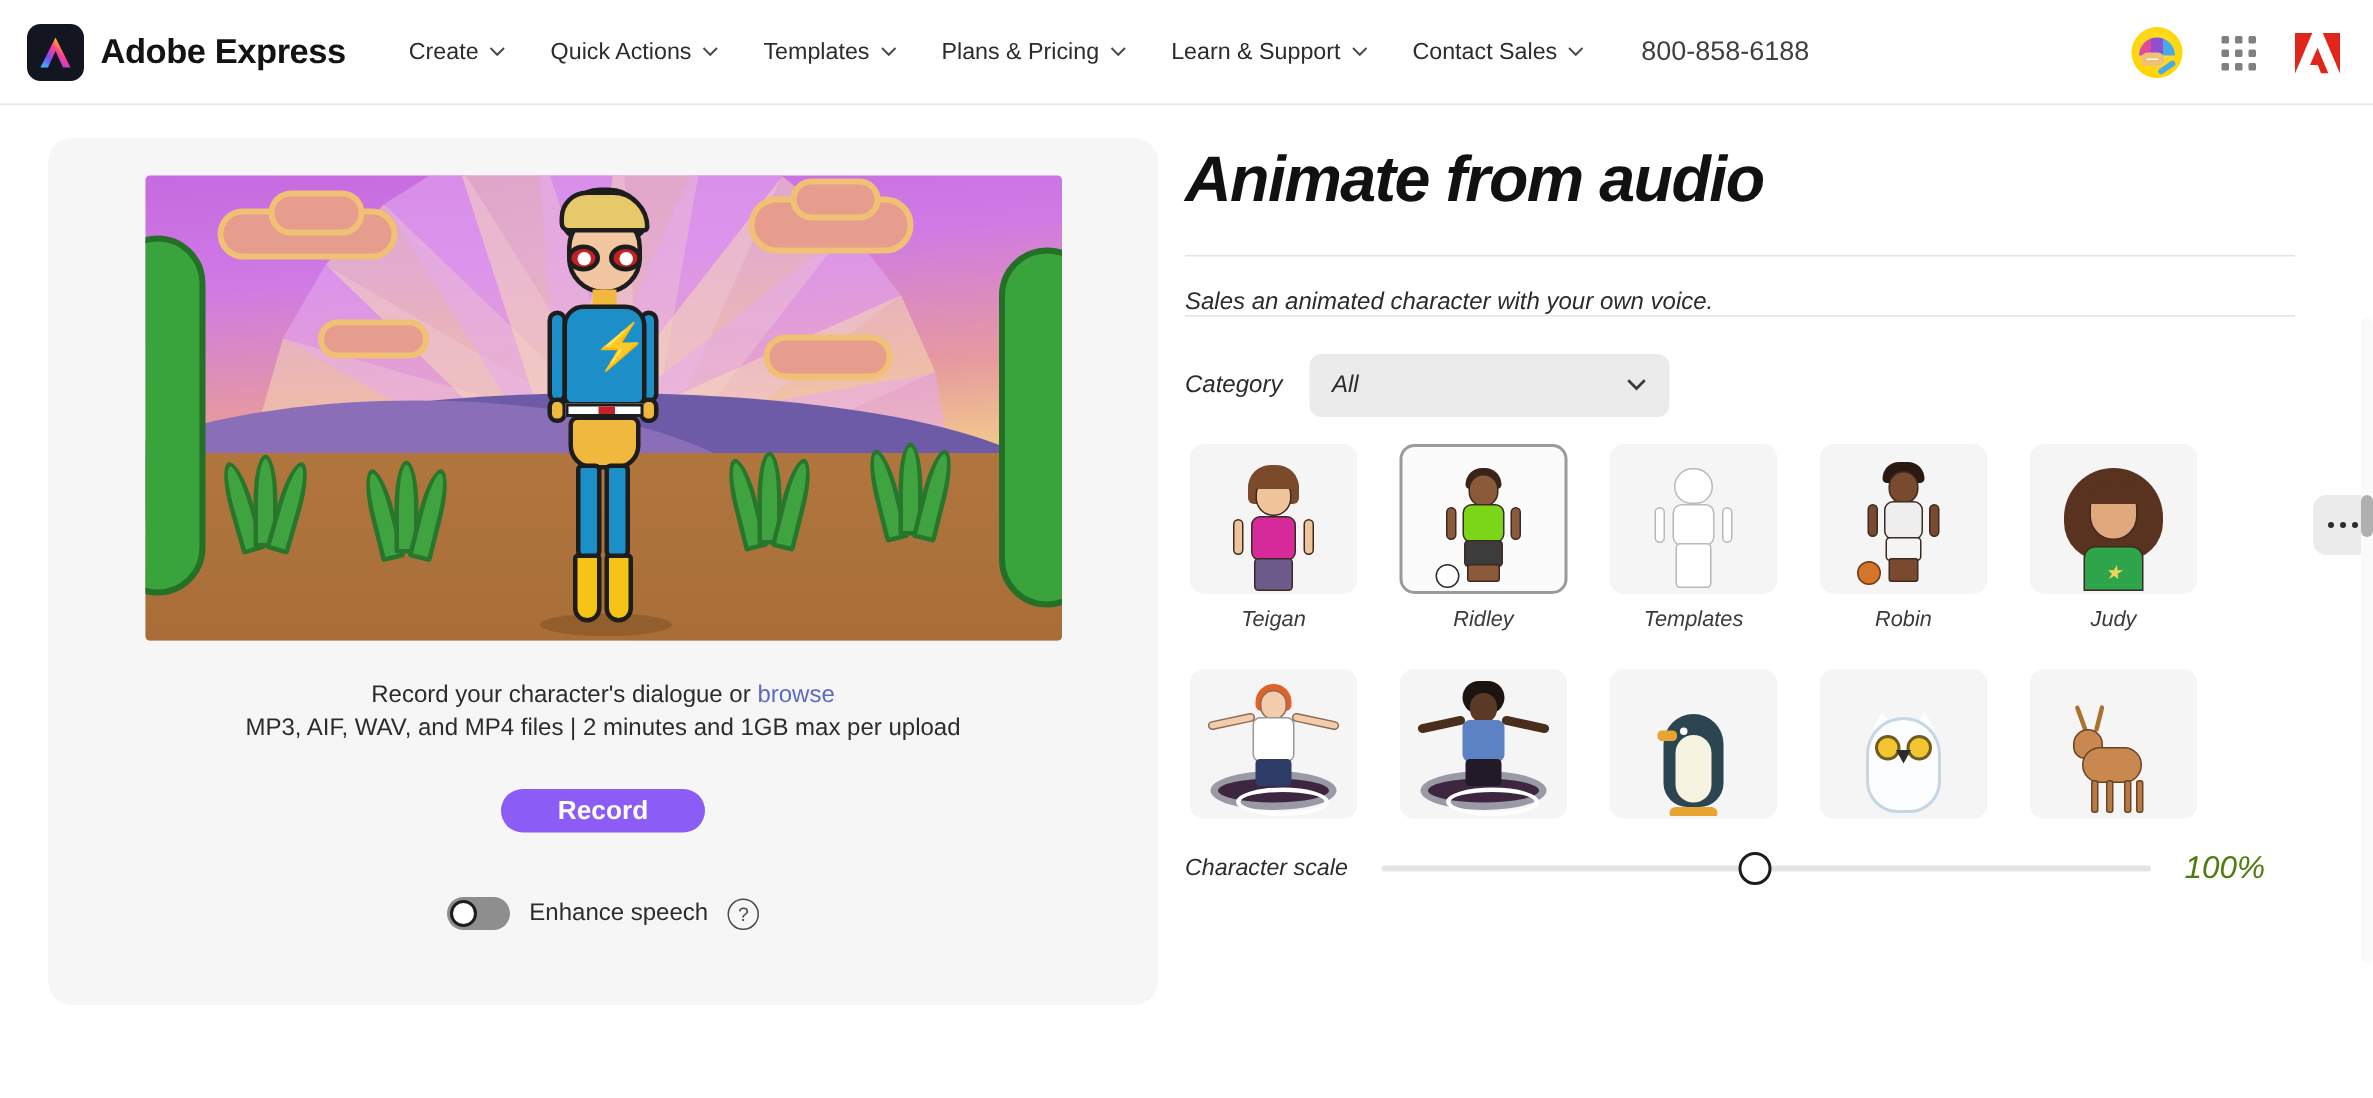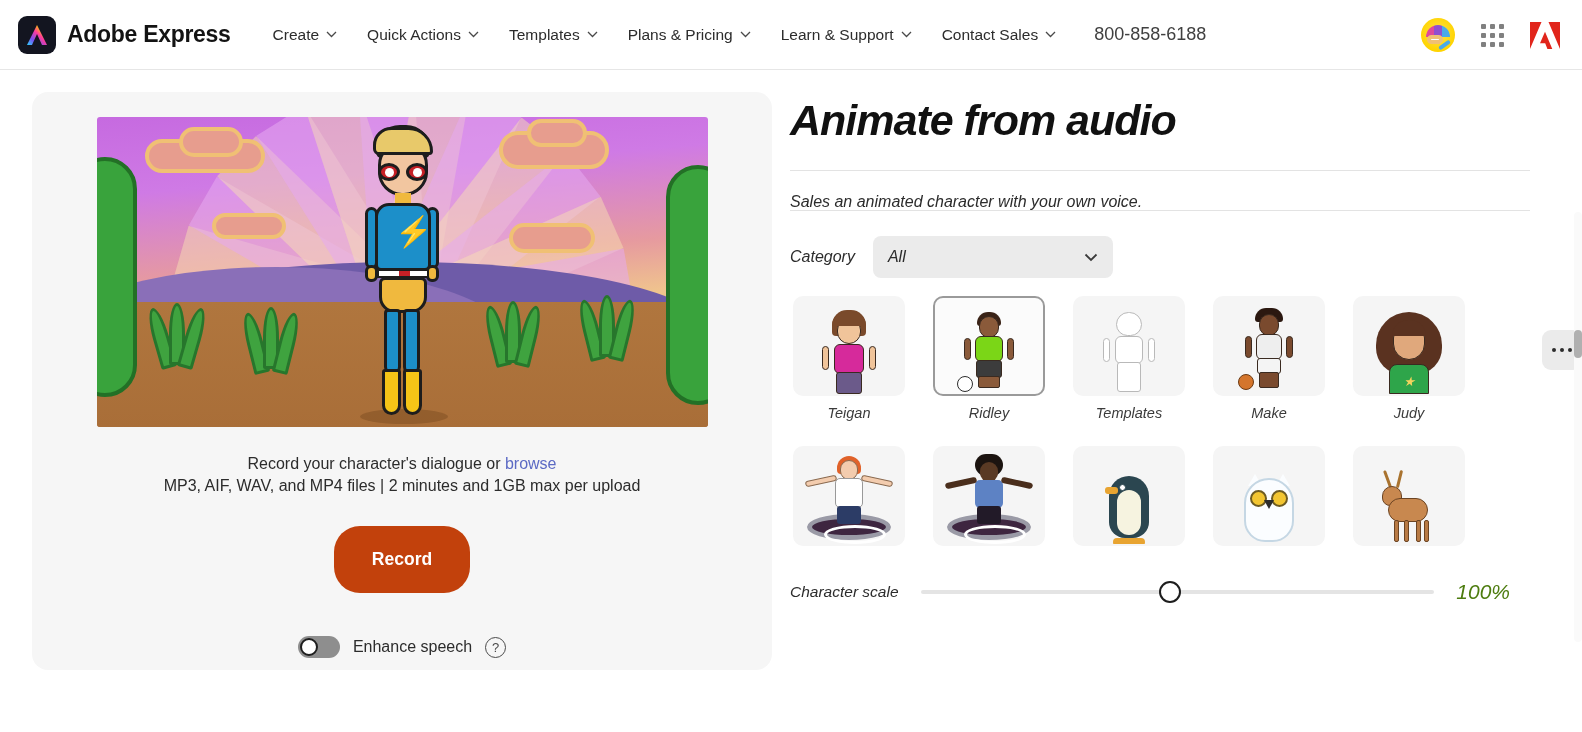--- a/index.html
+++ b/index.html
@@ -175,27 +175,27 @@
   .hint {
     margin-top: 26px;
     font-size: 16px;
     line-height: 22px;
     text-align: center;
     color: #2c2c2c;
   }
   .hint .browse { color: #5c6ac4; cursor: pointer; }
   .record-btn {
     margin-top: 29px;
-    background: #c2410c;
+    background: #8b5cf6;
     color: #fff;
     border: none;
     border-radius: 26px;
     font-size: 17.5px;
     font-weight: 700;
-    padding: 23px 38px;
+    padding: 4px 38px;
     cursor: pointer;
     font-family: "Liberation Sans", sans-serif;
   }
   .enhance-row {
     margin-top: 43px;
     display: flex; align-items: center; gap: 13px;
   }
   .toggle {
     width: 42px; height: 22px;
     border-radius: 12px;
@@ -309,21 +309,21 @@
   .owl .oeye { position: absolute; top: 16px; width: 17px; height: 17px; background: #f2c531; border: 2px solid #6e5c22; border-radius: 50%; }
   .owl .obeak { position: absolute; left: 50%; transform: translateX(-50%); top: 26px; width: 0; height: 0; border-left: 5px solid transparent; border-right: 5px solid transparent; border-top: 9px solid #2c2c2c; }
   .deer { position: relative; width: 58px; height: 76px; }
   .deer .dbody { position: absolute; left: 8px; top: 30px; width: 40px; height: 24px; background: #c8884f; border: 1.5px solid #6b4423; border-radius: 14px; }
   .deer .dhead { position: absolute; left: 2px; top: 18px; width: 20px; height: 20px; background: #c8884f; border: 1.5px solid #6b4423; border-radius: 10px 10px 8px 8px; }
   .deer .dantler { position: absolute; top: 2px; width: 3px; height: 18px; background: #a9732f; border-radius: 2px; }
   .deer .dleg { position: absolute; top: 52px; width: 5px; height: 22px; background: #b87a44; border: 1.5px solid #6b4423; border-radius: 2px; }
 
   .scale-row {
     display: flex; align-items: center; gap: 22px;
-    margin-top: 25px; width: 720px;
+    margin-top: 12px; width: 720px;
   }
   .scale-label { font-size: 15.5px; color: #2c2c2c; white-space: nowrap; }
   .slider { position: relative; flex: 1; height: 22px; display: flex; align-items: center; cursor: pointer; }
   .slider-track { width: 100%; height: 4px; background: #e4e4e4; border-radius: 2px; }
   .slider-thumb {
     position: absolute; left: 46.5%;
     width: 22px; height: 22px;
     border-radius: 50%;
     background: #fff; border: 2.5px solid #1d1d1d;
   }
@@ -615,21 +615,21 @@
             <span class="hair" style="background:#2b1810;width:28px;height:14px;top:2px;"></span>
             <span class="head" style="background:#7a4a2e;top:8px;width:20px;height:22px;"></span>
             <span class="body" style="background:#eeeeee;top:28px;height:26px;width:26px;"></span>
             <span class="arm" style="left:6px;background:#7a4a2e;top:30px;height:22px;"></span>
             <span class="arm" style="right:6px;background:#7a4a2e;top:30px;height:22px;"></span>
             <span class="legs" style="background:#f4f4f4;top:52px;height:16px;width:24px;"></span>
             <span class="legs" style="background:#7a4a2e;top:66px;height:16px;width:20px;border-radius:2px;"></span>
             <span class="ball" style="left:-1px;bottom:4px;width:16px;height:16px;background:#d4752c;border:1.5px solid #6b3a14;"></span>
           </div>
         </div>
-        <div class="char-name">Make</div>
+        <div class="char-name">Robin</div>
       </div>
 
       <div class="char-cell">
         <div class="char-thumb">
           <div class="fig" style="width:74px;">
             <span class="hair" style="background:#5a3220;width:66px;height:62px;top:6px;border-radius:33px 33px 26px 26px;"></span>
             <span class="head" style="background:#e0a87c;top:16px;width:32px;height:38px;border-radius:16px;"></span>
             <span class="hair" style="background:#5a3220;width:34px;height:16px;top:14px;border-radius:17px 17px 0 0;"></span>
             <span class="body" style="background:#2ea54a;top:58px;height:30px;width:40px;border-radius:8px 8px 0 0;"></span>
             <span style="position:absolute;left:50%;transform:translateX(-50%);top:68px;color:#f3d35e;font-size:13px;">★</span>

